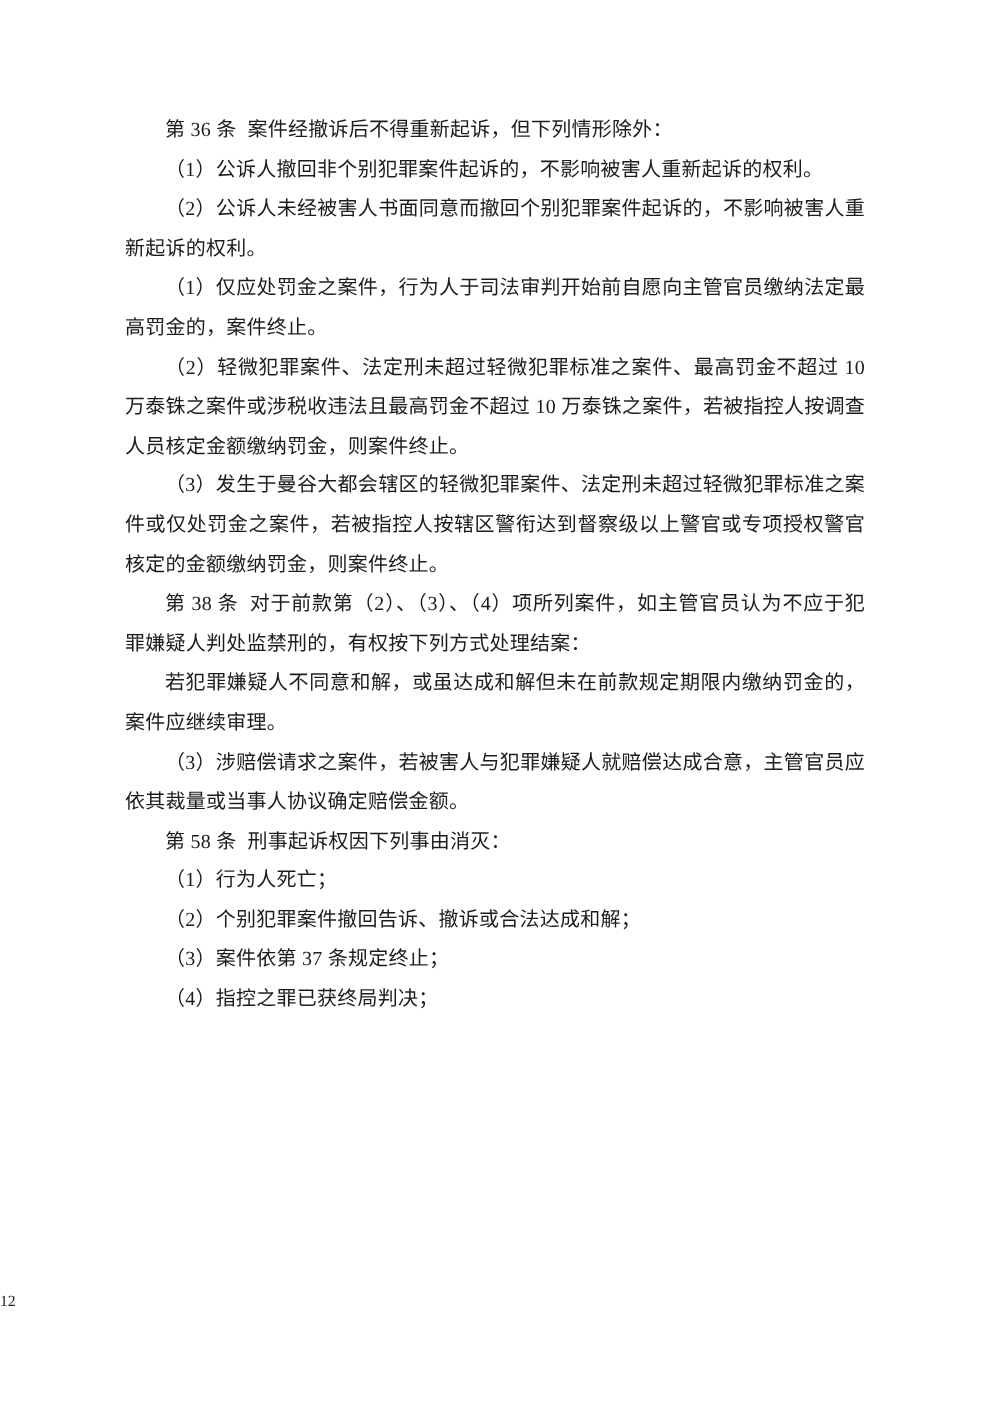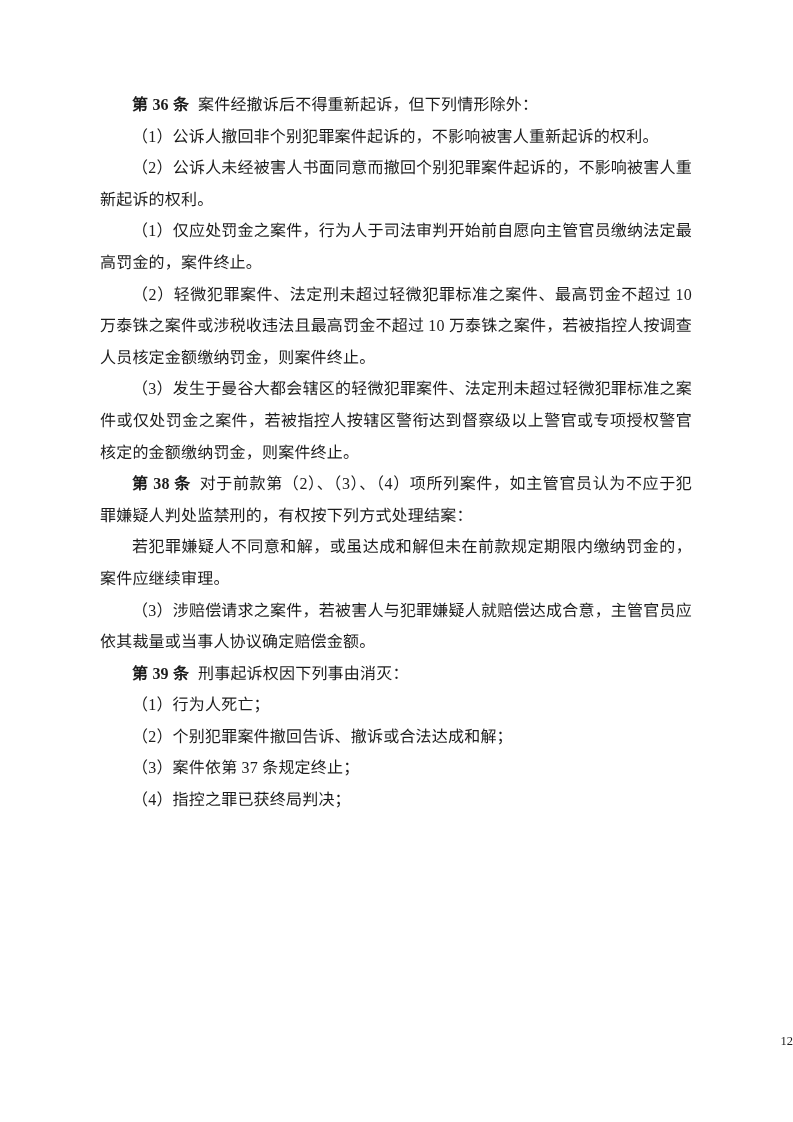--- a/index.html
+++ b/index.html
@@ -26,30 +26,30 @@
     margin: 0;
     font-size: 16px;
     line-height: 31.6px;
     text-indent: 2em;
     text-align: justify;
     text-justify: inter-ideograph;
     letter-spacing: 0.2px;
     word-break: break-all;
   }
   .article-label {
-    font-weight: bold;
+    font-weight: normal;
     margin-right: 0.55em;
     margin-top: 12px;
   }
   .page-footer {
     position: absolute;
     top: 1033px;
     left: 0;
     width: 100%;
-    text-align: right;
+    text-align: left;
     font-size: 12.5px;
     line-height: 16px;
     color: #1c1c1c;
   }
 </style>
 </head>
 <body>
 
 <div class="sheet">
   <div class="body-text">
@@ -62,21 +62,21 @@
 
     <p class="doc-para">（1）仅应处罚金之案件，行为人于司法审判开始前自愿向主管官员缴纳法定最高罚金的，案件终止。</p>
     <p class="doc-para">（2）轻微犯罪案件、法定刑未超过轻微犯罪标准之案件、最高罚金不超过 10 万泰铢之案件或涉税收违法且最高罚金不超过 10 万泰铢之案件，若被指控人按调查人员核定金额缴纳罚金，则案件终止。</p>
     <p class="doc-para">（3）发生于曼谷大都会辖区的轻微犯罪案件、法定刑未超过轻微犯罪标准之案件或仅处罚金之案件，若被指控人按辖区警衔达到督察级以上警官或专项授权警官核定的金额缴纳罚金，则案件终止。</p>
 
     <p class="doc-para"><span class="article-label">第 38 条</span><span>对于前款第（2）、（3）、（4）项所列案件，如主管官员认为不应于犯罪嫌疑人判处监禁刑的，有权按下列方式处理结案：</span></p>
 
     <p class="doc-para">若犯罪嫌疑人不同意和解，或虽达成和解但未在前款规定期限内缴纳罚金的，案件应继续审理。</p>
     <p class="doc-para">（3）涉赔偿请求之案件，若被害人与犯罪嫌疑人就赔偿达成合意，主管官员应依其裁量或当事人协议确定赔偿金额。</p>
 
-    <p class="doc-para"><span class="article-label">第 39 条</span><span>刑事起诉权因下列事由消灭：</span></p>
+    <p class="doc-para"><span class="article-label">第 58 条</span><span>刑事起诉权因下列事由消灭：</span></p>
 
     <p class="doc-para">（1）行为人死亡；</p>
     <p class="doc-para">（2）个别犯罪案件撤回告诉、撤诉或合法达成和解；</p>
     <p class="doc-para">（3）案件依第 37 条规定终止；</p>
     <p class="doc-para">（4）指控之罪已获终局判决；</p>
 
   </div>
 
   <div class="page-footer">12</div>
 </div>

